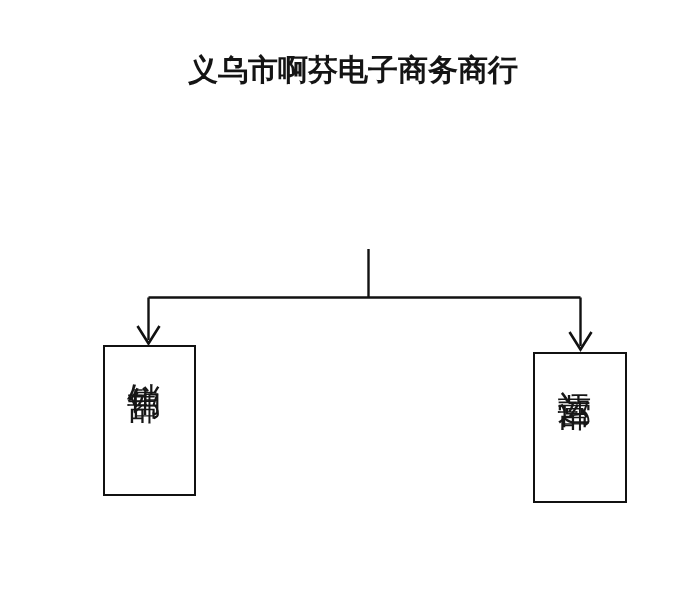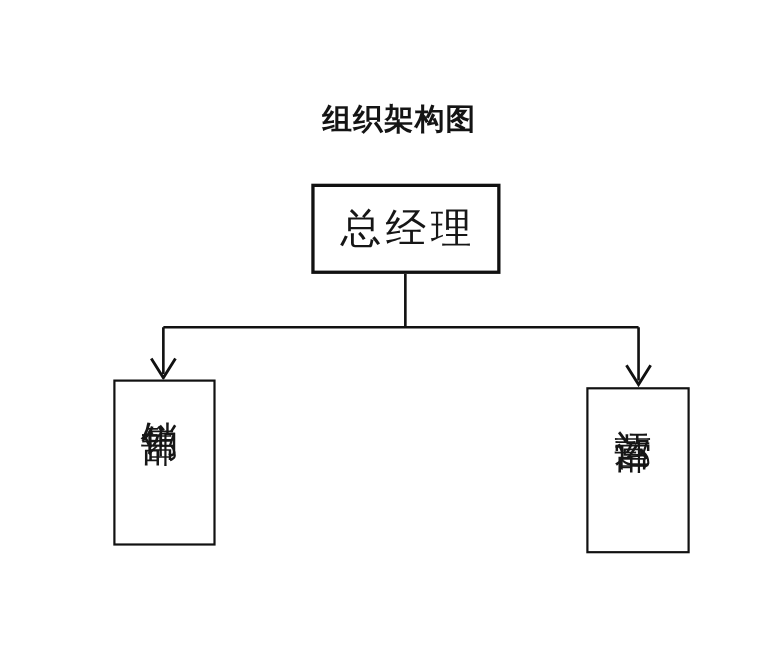--- a/index.html
+++ b/index.html
@@ -104,42 +104,39 @@
     opacity: 0.55;
     white-space: nowrap;
     pointer-events: none;
   }
 </style>
 </head>
 <body>
 
 <div id="canvas">
 
+  <div class="title-line" id="title-line1">义乌市啊芬电子商务商行</div>
 
-  <div class="title-line" id="title-line2">组织架构图</div>
 
   <svg class="connectors" viewBox="0 0 691 598" xmlns="http://www.w3.org/2000/svg">
 
     <path d="M368.5 249 L368.5 297.5" stroke="#111111" stroke-width="2.4" fill="none"></path>
 
     <path d="M148.5 297.5 L580.5 297.5" stroke="#111111" stroke-width="2.4" fill="none"></path>
 
     <path d="M148.5 297.5 L148.5 340" stroke="#111111" stroke-width="2.4" fill="none"></path>
 
     <path d="M137.5 326 L148.5 343.5 L159.5 326" stroke="#111111" stroke-width="2.6" fill="none"></path>
 
     <path d="M580.5 297.5 L580.5 346" stroke="#111111" stroke-width="2.4" fill="none"></path>
 
     <path d="M569.5 332 L580.5 349.5 L591.5 332" stroke="#111111" stroke-width="2.6" fill="none"></path>
   </svg>
 
 
-  <div class="node" id="root-node">
-    <span class="node-label">总经理</span>
-  </div>
 
   <div class="node dept-node" id="dept-node-sales">
     <span class="node-label">销售部</span>
   </div>
 
   <div class="node dept-node" id="dept-node-operations">
     <span class="node-label">运营部</span>
   </div>
 
 </div>

